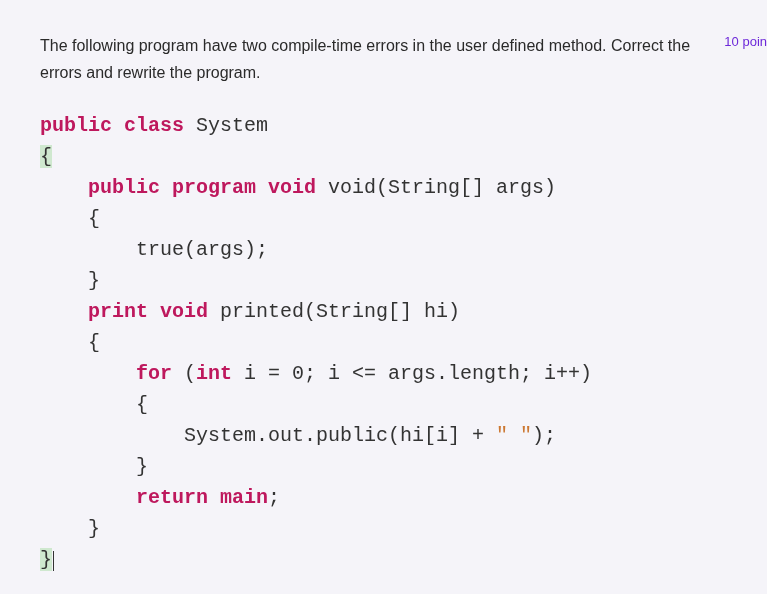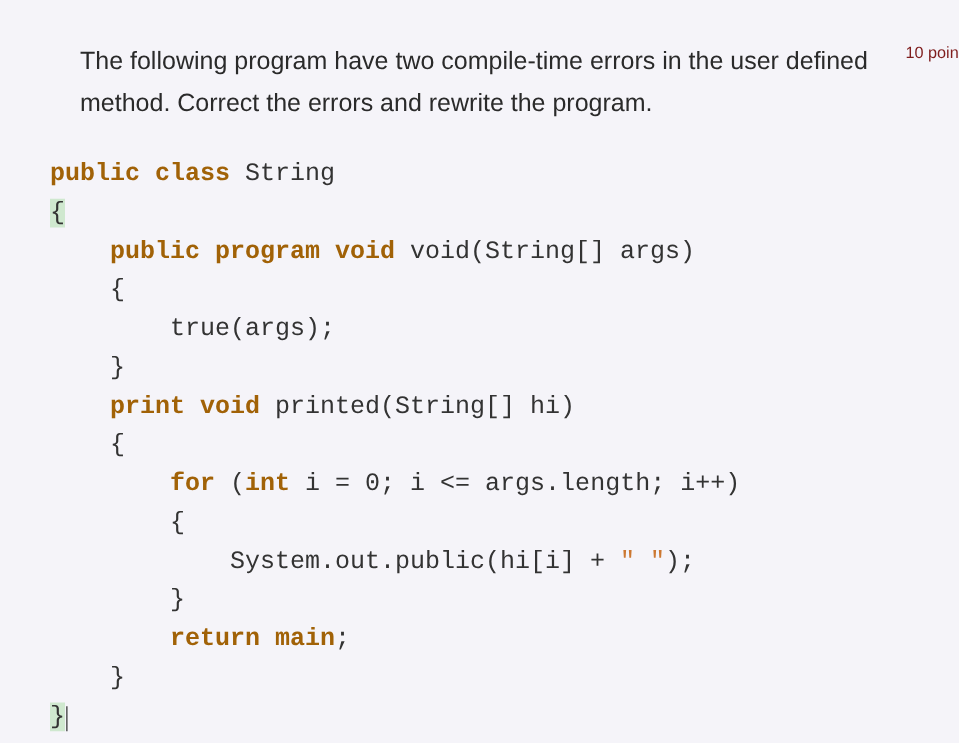--- a/index.html
+++ b/index.html
@@ -15,44 +15,43 @@
       padding: 32px 0 0 40px;
       overflow: hidden;
     }
     .question-header {
       display: flex;
       align-items: flex-start;
       margin-bottom: 24px;
       padding-right: 0;
     }
     .question-text {
-      font-size: 20px;
+      font-size: 16px;
       color: #2a2a2a;
       line-height: 1.7;
       flex: 1;
       font-weight: 400;
-      margin-left: 24px;
     }
     .points {
       font-size: 13px;
-      color: #7f1d1d;
+      color: #6d28d9;
       margin-left: 16px;
       white-space: nowrap;
       padding-top: 2px;
     }
     .code-block {
       font-family: 'Courier New', Courier, monospace;
       font-size: 20px;
       line-height: 1.55;
       color: #333;
       white-space: pre;
       margin-top: 8px;
     }
     .kw {
-      color: #a16207;
+      color: #be185d;
       font-weight: bold;
     }
     .brace-hl {
       background: #cfe8cf;
     }
     .str {
       color: #cc7832;
     }
     .cursor::after {
       content: '';
@@ -65,21 +64,21 @@
     }
   </style>
 </head>
 <body>
 
 <div class="question-header">
   <div class="question-text">The following program have two compile-time errors in the user defined method. Correct the errors and rewrite the program.</div>
   <div class="points">10 poin</div>
 </div>
 
-<div class="code-block"><span class="kw">public class</span><span> String</span>
+<div class="code-block"><span class="kw">public class</span><span> System</span>
 <span class="brace-hl">{</span>
 <span>    </span><span class="kw">public program void</span><span> void(String[] args)</span>
 <span>    {</span>
 <span>        true(args);</span>
 <span>    }</span>
 <span>    </span><span class="kw">print void</span><span> printed(String[] hi)</span>
 <span>    {</span>
 <span>        </span><span class="kw">for</span><span> (</span><span class="kw">int</span><span> i = 0; i &lt;= args.length; i++)</span>
 <span>        {</span>
 <span>            System.out.public(hi[i] + </span><span class="str">" "</span><span>);</span>

